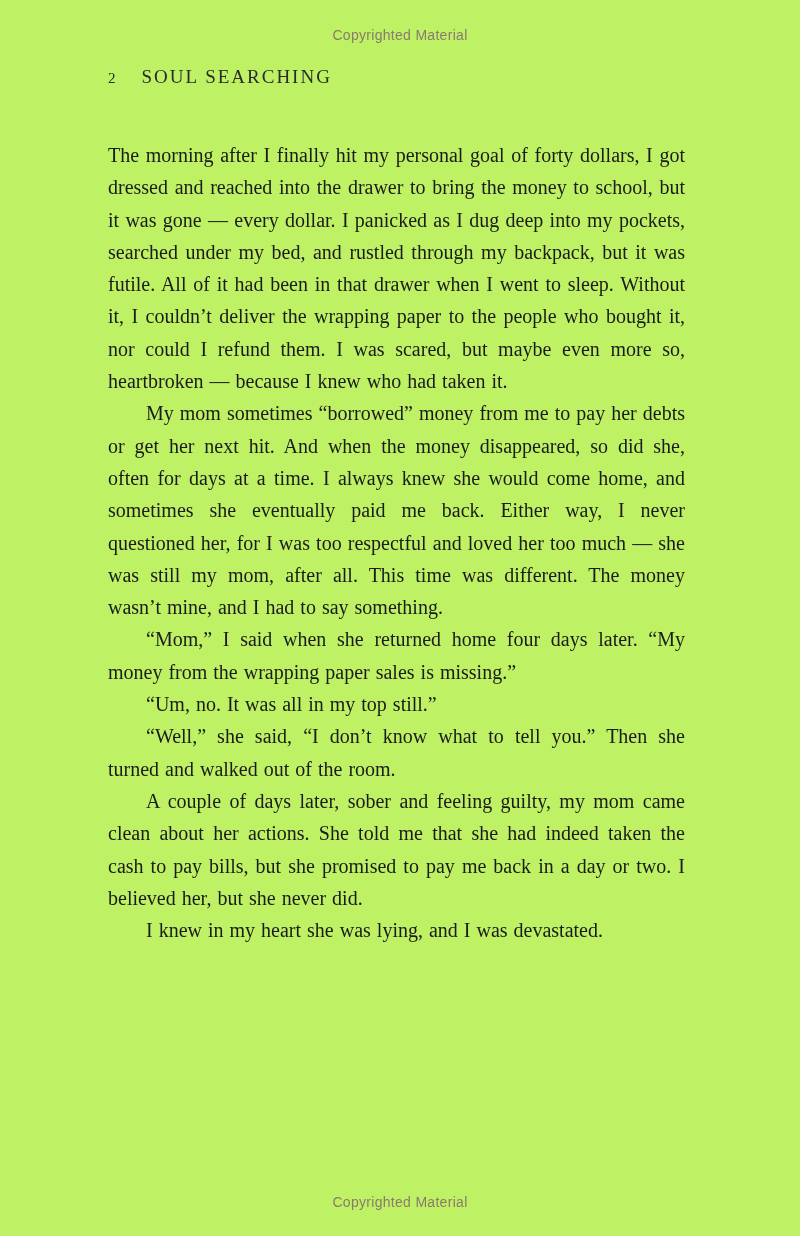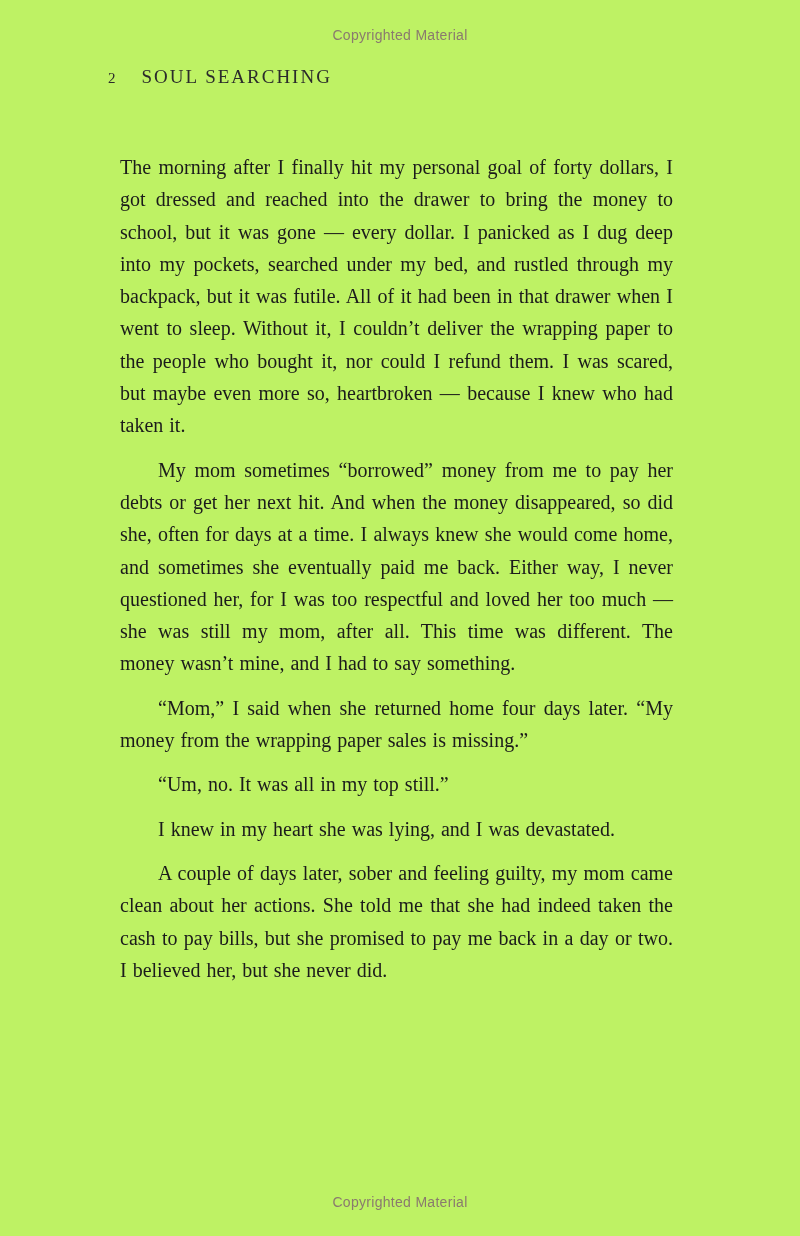--- a/index.html
+++ b/index.html
@@ -50,21 +50,21 @@
     position: absolute;
     top: 139px;
     left: 108px;
     width: 577px;
     font-size: 20px;
     line-height: 32.3px;
     color: #1b1b1b;
     text-align: justify;
   }
   .body-text p {
-    margin: 12px;
+    margin: 0;
     word-spacing: 1px;
   }
   .body-text p.indent {
     text-indent: 38px;
   }
 </style>
 </head>
 <body>
 
 <div class="page">
@@ -74,19 +74,20 @@
   <div class="running-header">
     <span class="page-number">2</span>
     <span class="running-title">SOUL SEARCHING</span>
   </div>
 
   <div class="body-text">
     <p>The morning after I finally hit my personal goal of forty dollars, I got dressed and reached into the drawer to bring the money to school, but it was gone — every dollar. I panicked as I dug deep into my pockets, searched under my bed, and rustled through my backpack, but it was futile. All of it had been in that drawer when I went to sleep. Without it, I couldn’t deliver the wrapping paper to the people who bought it, nor could I refund them. I was scared, but maybe even more so, heartbroken — because I knew who had taken it.</p>
     <p class="indent">My mom sometimes “borrowed” money from me to pay her debts or get her next hit. And when the money disappeared, so did she, often for days at a time. I always knew she would come home, and sometimes she eventually paid me back. Either way, I never questioned her, for I was too respectful and loved her too much — she was still my mom, after all. This time was different. The money wasn’t mine, and I had to say something.</p>
     <p class="indent">“Mom,” I said when she returned home four days later. “My money from the wrapping paper sales is missing.”</p>
     <p class="indent">“Um, no. It was all in my top still.”</p>
+    <p class="indent">“Well,” she said, “I don’t know what to tell you.” Then she turned and walked out of the room.</p>
+    <p class="indent">A couple of days later, sober and feeling guilty, my mom came clean about her actions. She told me that she had indeed taken the cash to pay bills, but she promised to pay me back in a day or two. I believed her, but she never did.</p>
     <p class="indent">I knew in my heart she was lying, and I was devastated.</p>
-    <p class="indent">A couple of days later, sober and feeling guilty, my mom came clean about her actions. She told me that she had indeed taken the cash to pay bills, but she promised to pay me back in a day or two. I believed her, but she never did.</p>
   </div>
 
   <div class="copyright-notice copyright-bottom">Copyrighted Material</div>
 
 </div>
 
 </body></html>

